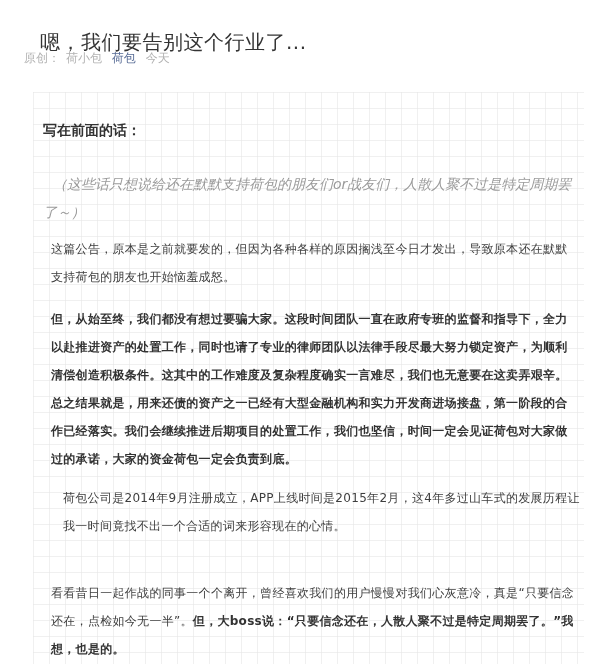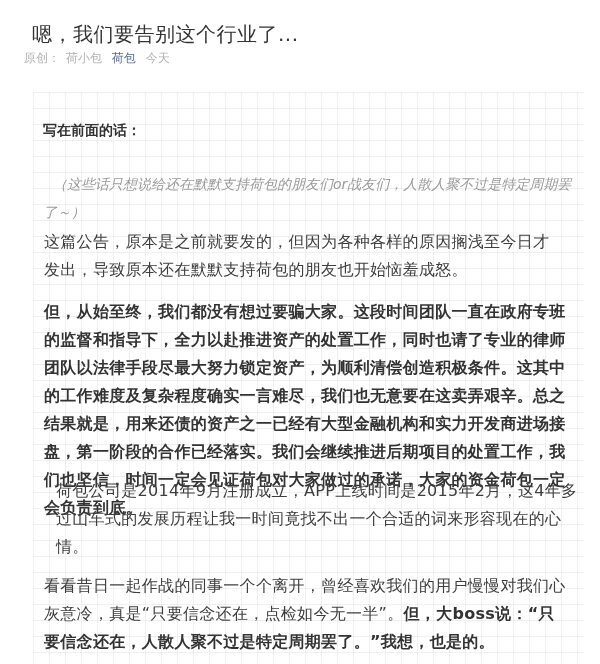--- a/index.html
+++ b/index.html
@@ -16,21 +16,21 @@
       color: #333333;
     }
     .article-title {
       position: absolute;
       left: 24px;
       top: 10px;
       font-size: 20px;
       line-height: 32px;
       color: #333333;
       font-weight: normal;
-      margin: 8px;
+      margin: 16px;
       letter-spacing: 0.5px;
     }
     .meta {
       position: absolute;
       left: 24px;
       top: 50px;
       font-size: 12px;
       line-height: 16px;
       color: #b2b2b2;
     }
@@ -48,22 +48,22 @@
         linear-gradient(to bottom, rgba(230,230,230,0.6) 1px, transparent 1px);
       background-size: 16px 16px;
     }
     .content-inner {
       position: absolute;
       left: 10px;
       top: 0;
       width: 528px;
     }
     .para {
-      margin: 1px;
-      font-size: 16px;
+      margin: 8px;
+      font-size: 12px;
       line-height: 28px;
       color: #3e3e3e;
       letter-spacing: 0.3px;
     }
     .para.bold { font-weight: bold; color: #333333; }
     .heading {
       position: absolute;
       top: 28px;
       left: 0;
       font-size: 14px;

